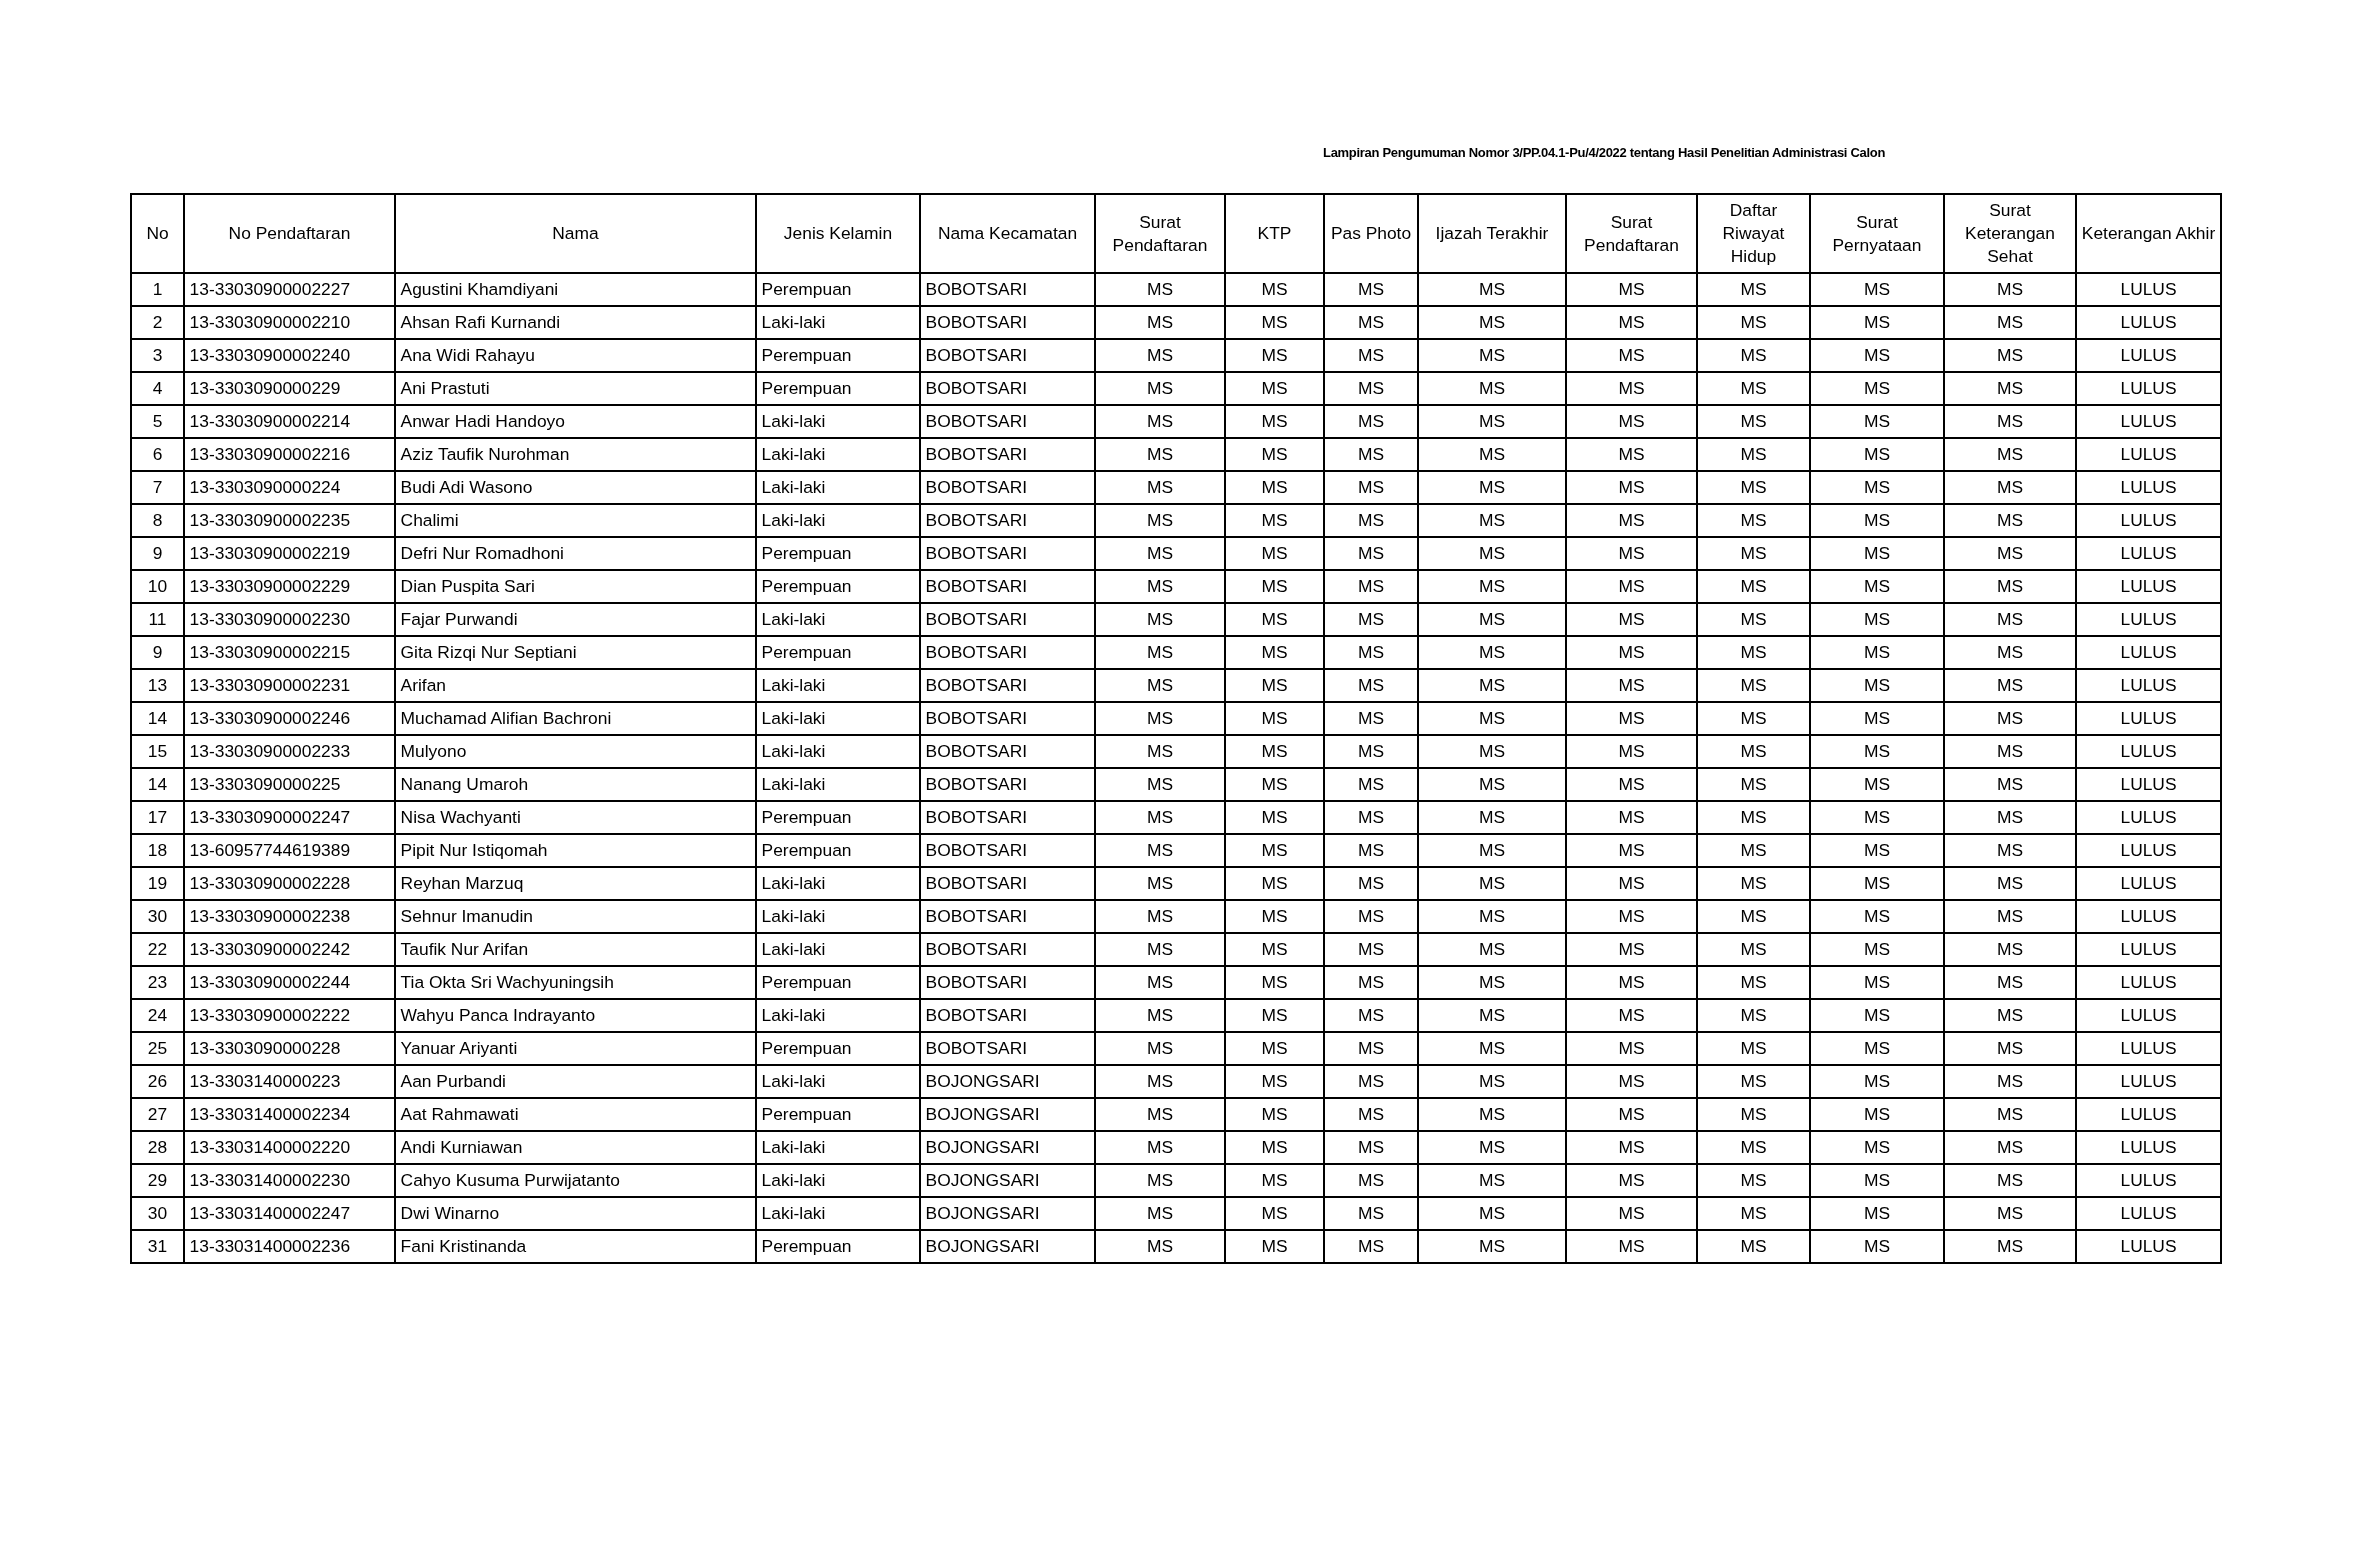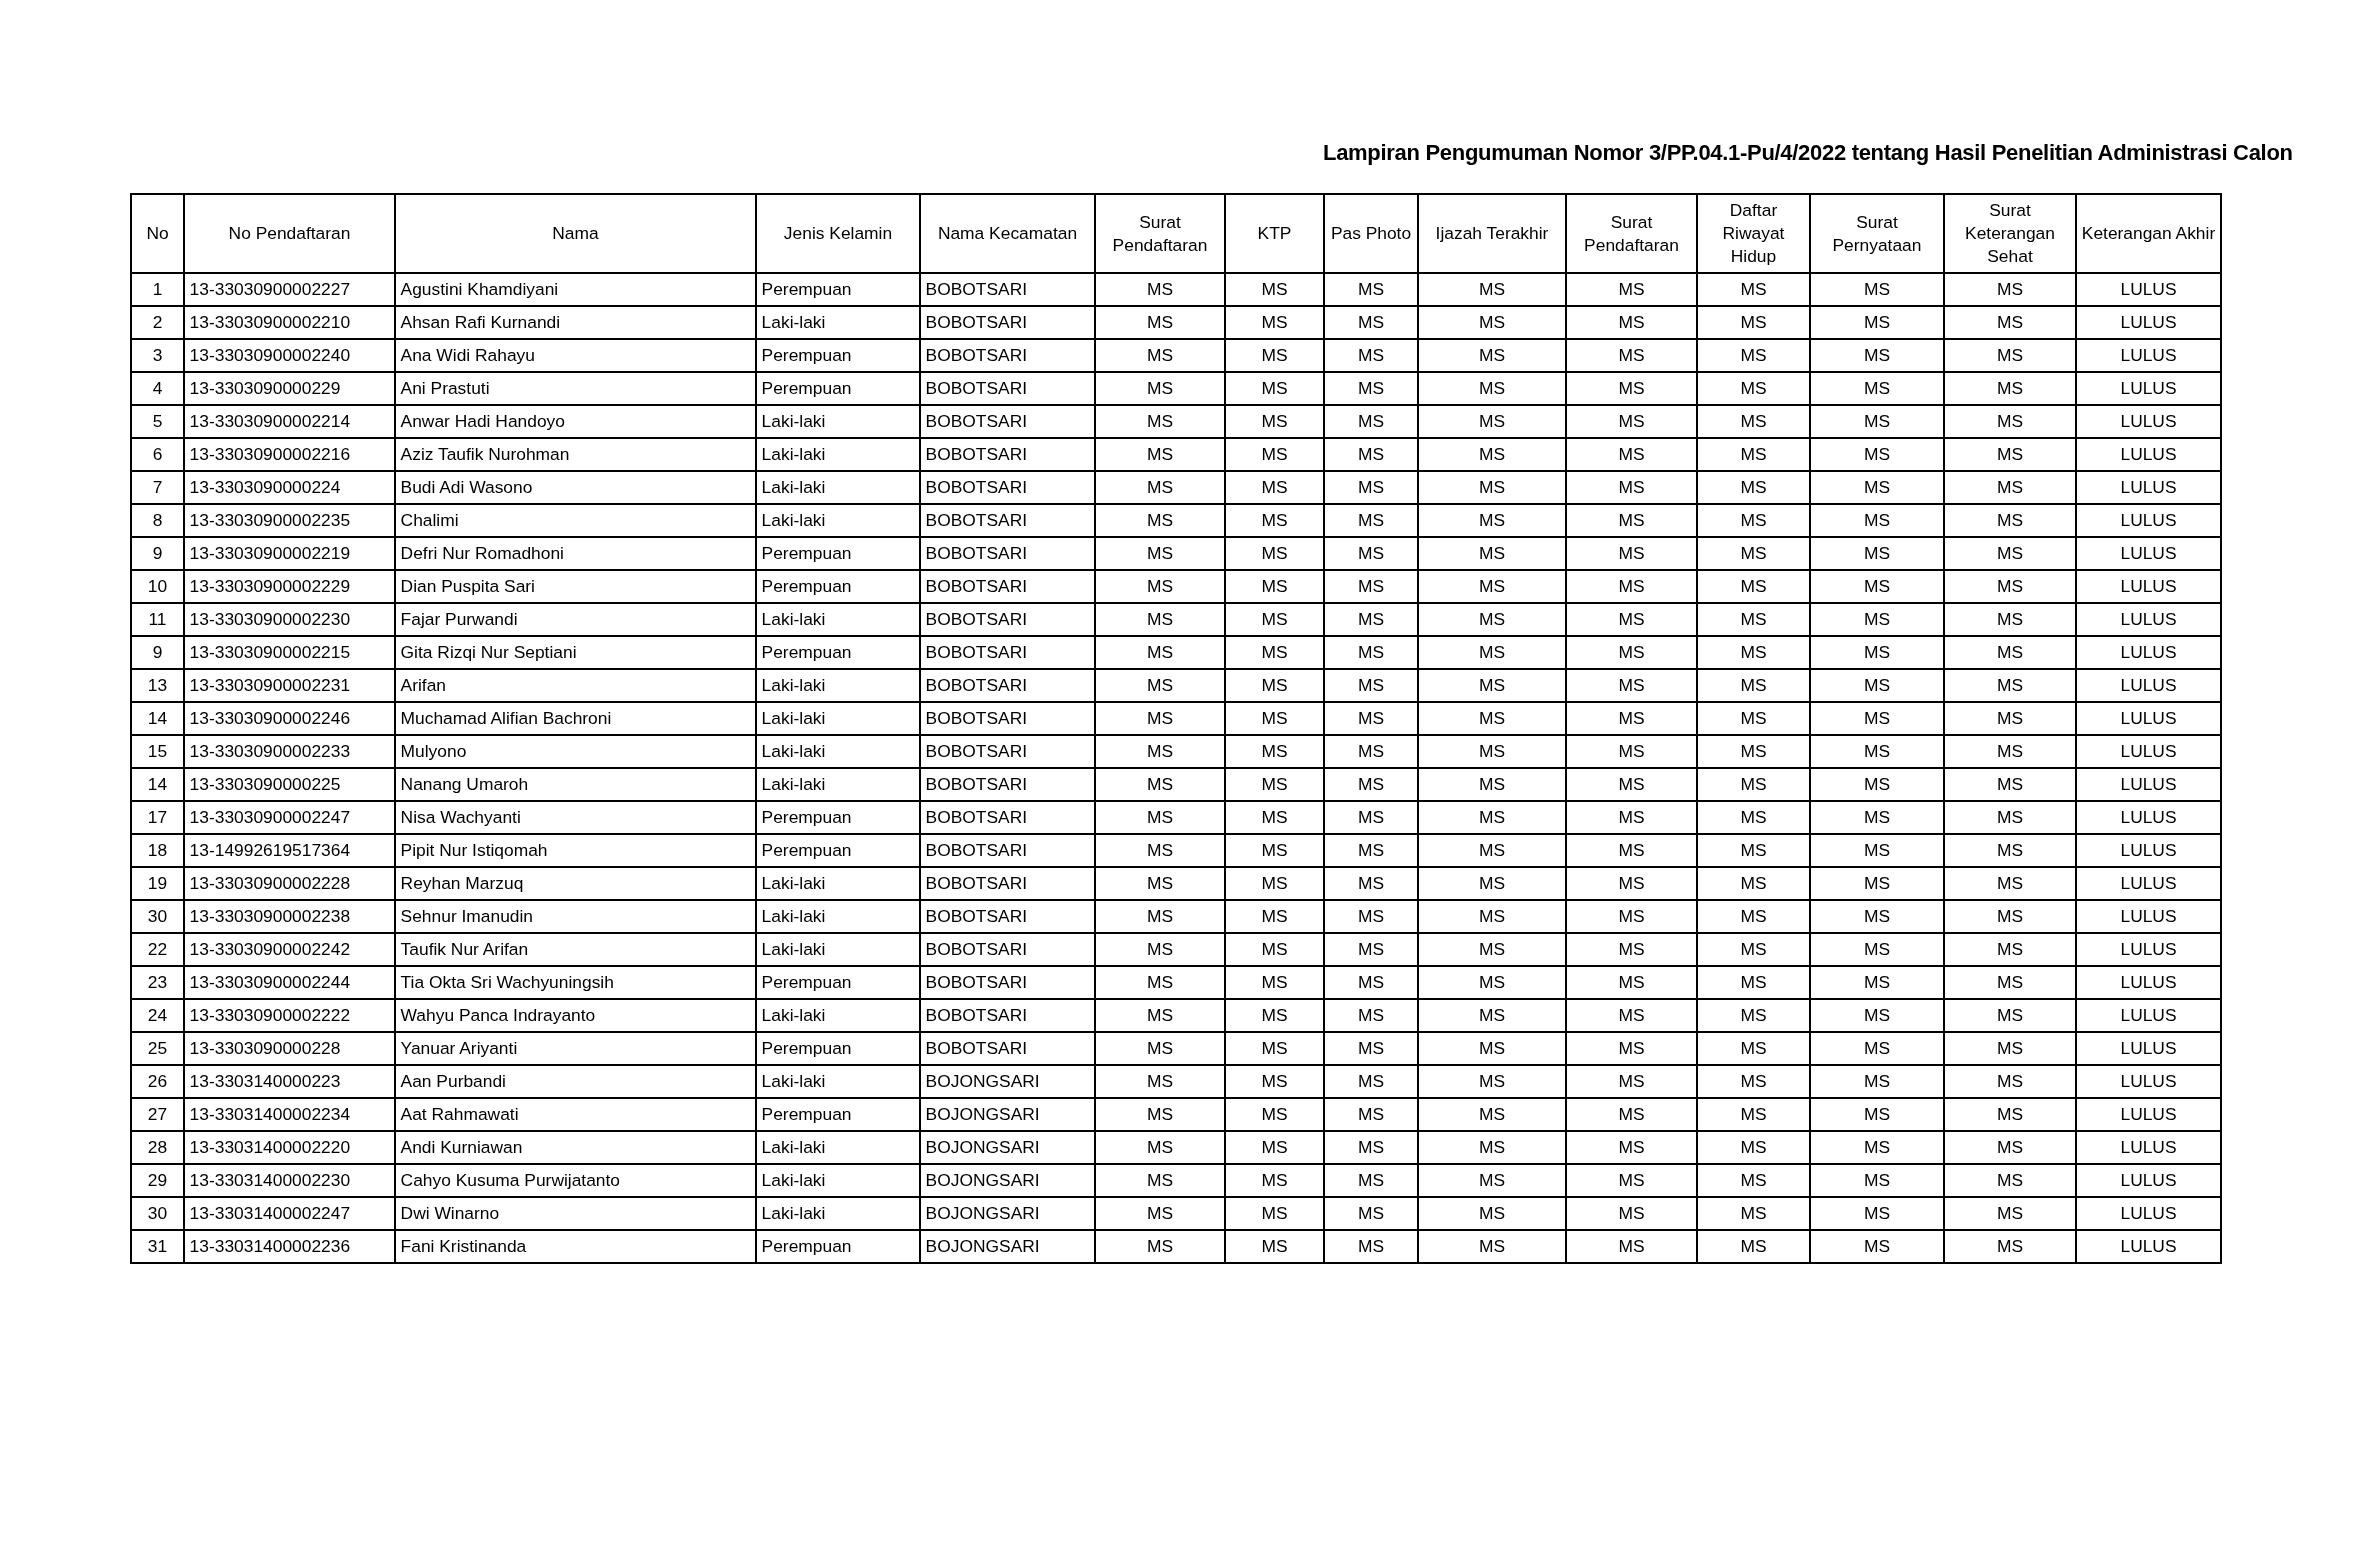--- a/index.html
+++ b/index.html
@@ -1,19 +1,19 @@
 <!DOCTYPE html>
 <html style="font-size:14.6px"><head>
 <meta charset="utf-8">
 <style>
   html, body { margin:0; padding:0; background:#ffffff; }
   body { width:2377px; height:1549px; position:relative; overflow:hidden;
          font-family:"Liberation Sans", sans-serif; color:#000; }
   .title { position:absolute; left:1323px; top:139px; font-weight:bold;
-           font-size:22px; line-height:28px; white-space:nowrap; letter-spacing:-0.3px; }
+           font-size:13px; line-height:28px; white-space:nowrap; letter-spacing:-0.3px; }
   .table-wrap { position:absolute; left:130px; top:193px; }
   table { border-collapse:collapse; table-layout:fixed; width:2088px; }
   th, td { border:2.7px solid #000; padding:0 4.6px; font-size:17.4px; overflow:hidden;
            white-space:nowrap; font-weight:normal; }
   th { height:77px; text-align:center; vertical-align:middle; line-height:23px; white-space:normal; }
   td { height:31px; line-height:31px; }
   td.c { text-align:center; }
   td.l { text-align:left; }
 </style>
 </head>
@@ -327,21 +327,21 @@
           <td class="c">MS</td>
           <td class="c">MS</td>
           <td class="c">MS</td>
           <td class="c">MS</td>
           <td class="c">MS</td>
           <td class="c">MS</td>
           <td class="c">LULUS</td>
         </tr>
         <tr>
           <td class="c">18</td>
-          <td class="l">13-14992619517364</td>
+          <td class="l">13-60957744619389</td>
           <td class="l">Pipit Nur Istiqomah</td>
           <td class="l">Perempuan</td>
           <td class="l">BOBOTSARI</td>
           <td class="c">MS</td>
           <td class="c">MS</td>
           <td class="c">MS</td>
           <td class="c">MS</td>
           <td class="c">MS</td>
           <td class="c">MS</td>
           <td class="c">MS</td>

